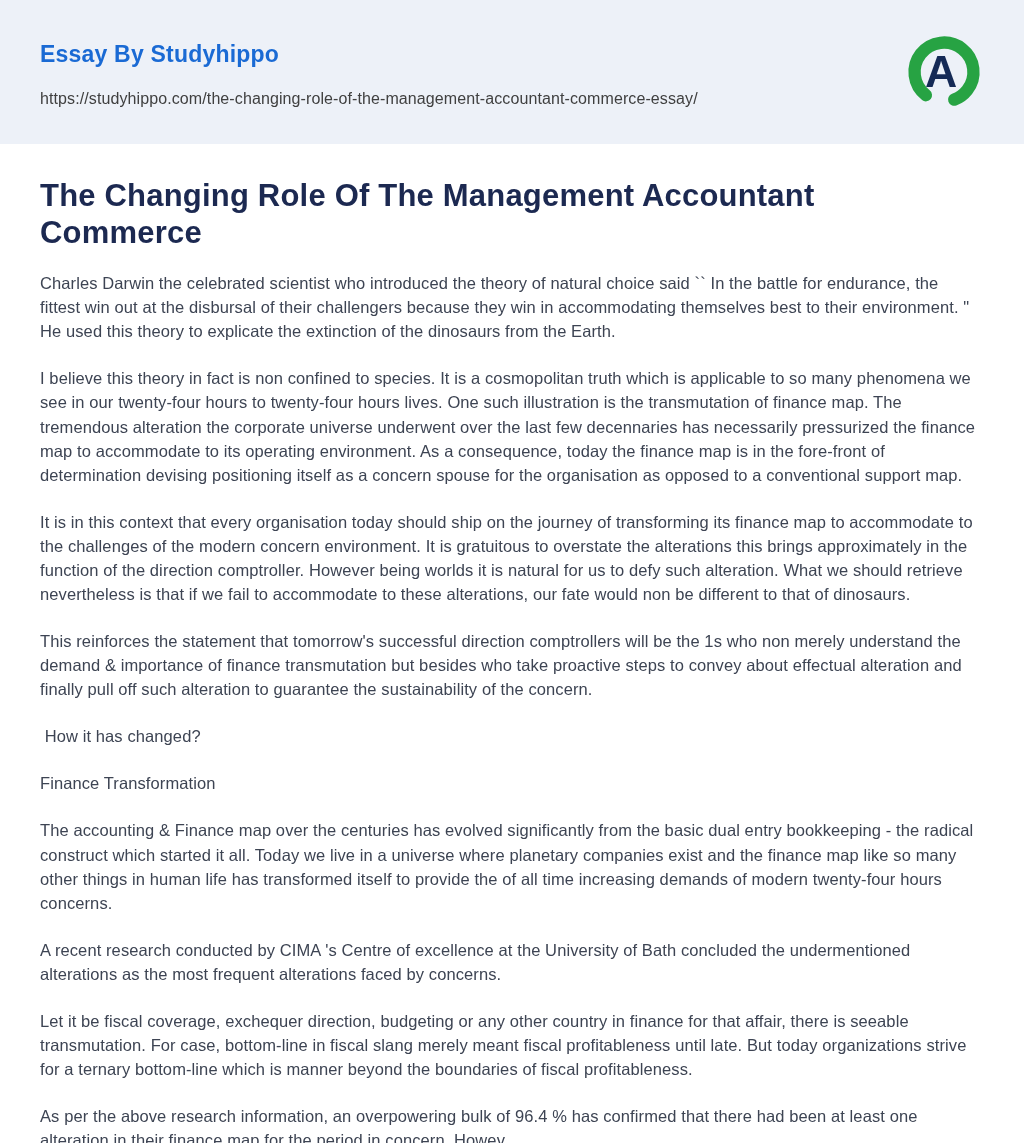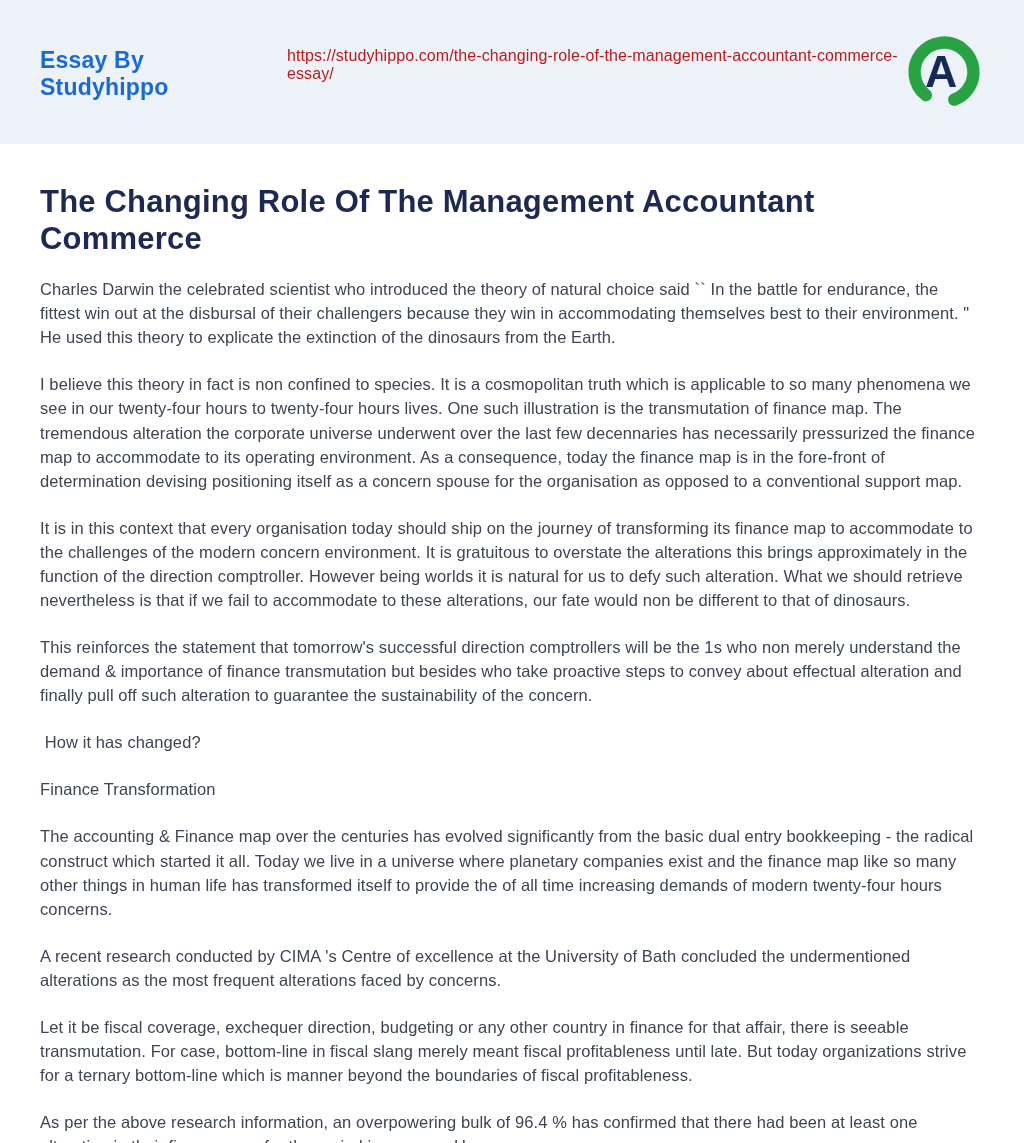--- a/index.html
+++ b/index.html
@@ -17,45 +17,45 @@
   }
 
   
   .header {
     background: #edf1f8;
     padding: 34px 40px 30px 40px;
     display: flex;
     align-items: center;
     justify-content: space-between;
   }
-  .header-left { display: flex; flex-direction: row; gap: 22px; }
+  .header-left { display: flex; flex-direction: column; gap: 22px; }
   .brand {
     color: #1a6ad4;
     font-size: 23px;
     font-weight: 700;
     letter-spacing: 0.2px;
   }
   .essay-url {
-    color: #b91c1c;
+    color: #404040;
     font-size: 16px;
     text-decoration: none;
     letter-spacing: 0.1px;
   }
   .logo-wrap { flex: 0 0 auto; margin-right: 2px; }
 
   
   .article {
     padding: 34px 41px 0 40px;
   }
   .article-title {
     color: #1c2951;
     font-size: 31px;
     line-height: 1.18;
     font-weight: 700;
-    margin: 6px 0 20px 0;
+    margin: 0 0 20px 0;
     letter-spacing: 0.2px;
     max-width: 800px;
   }
   .para {
     color: #3d4453;
     font-size: 16.5px;
     line-height: 1.46;
     margin: 0 0 23px 0;
     letter-spacing: 0.1px;
     white-space: pre-wrap;

